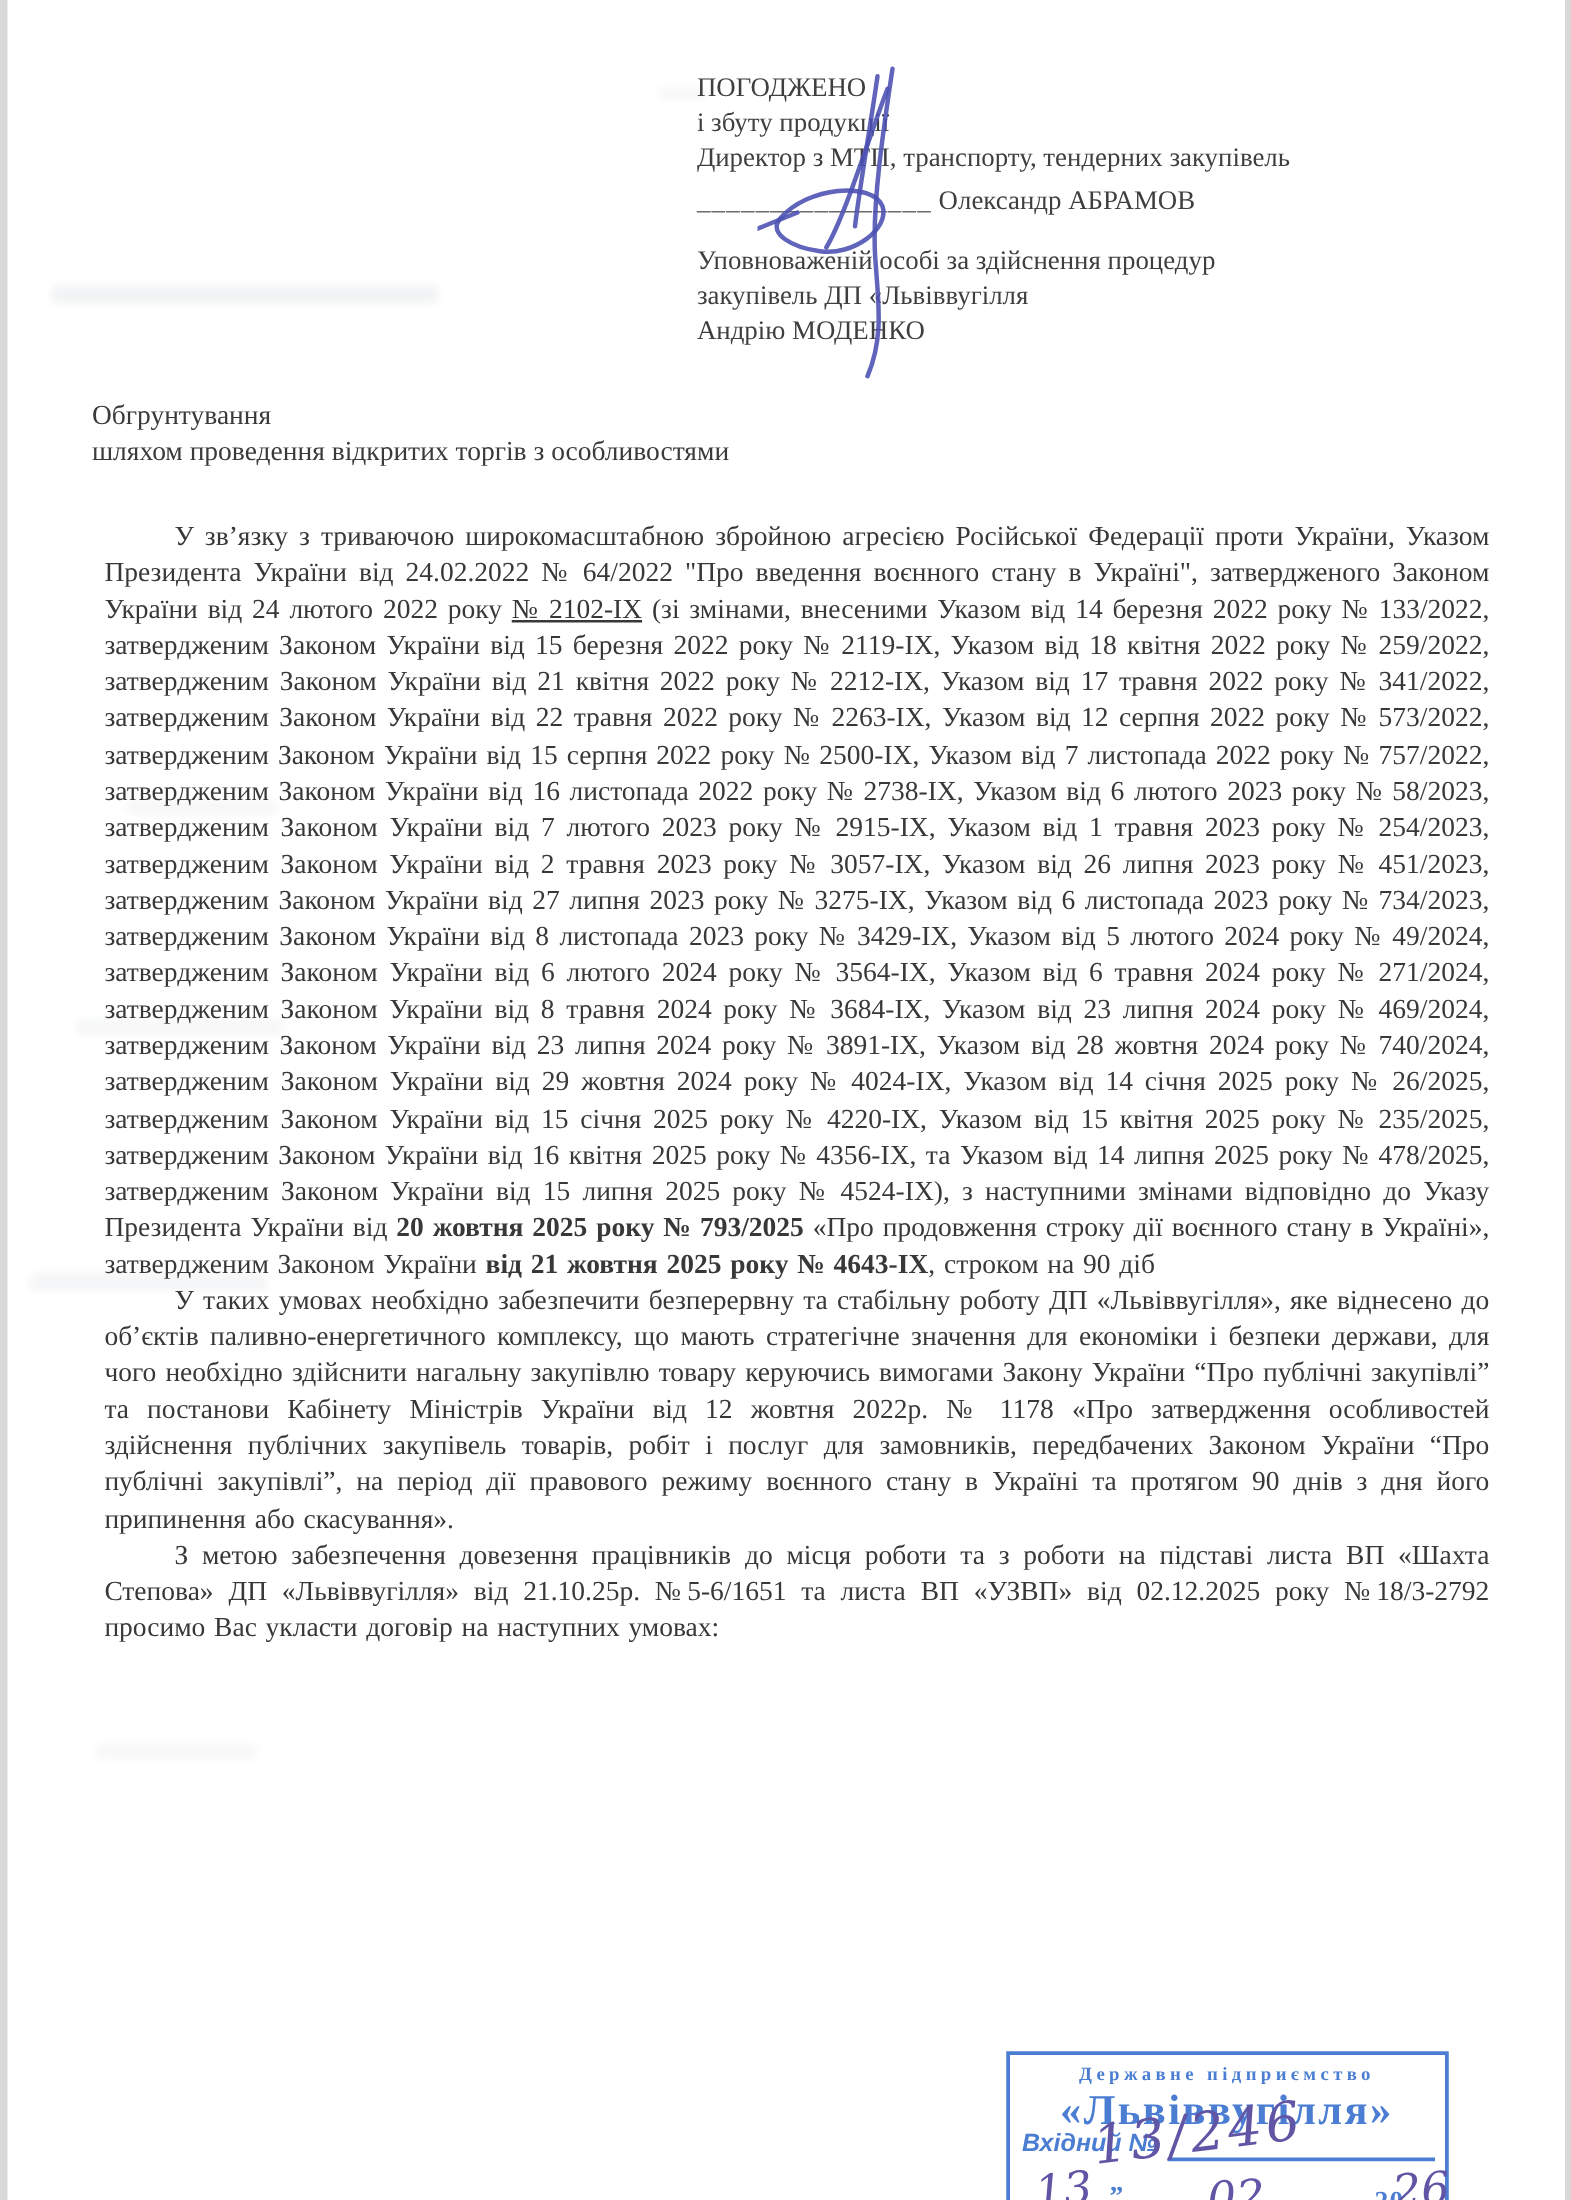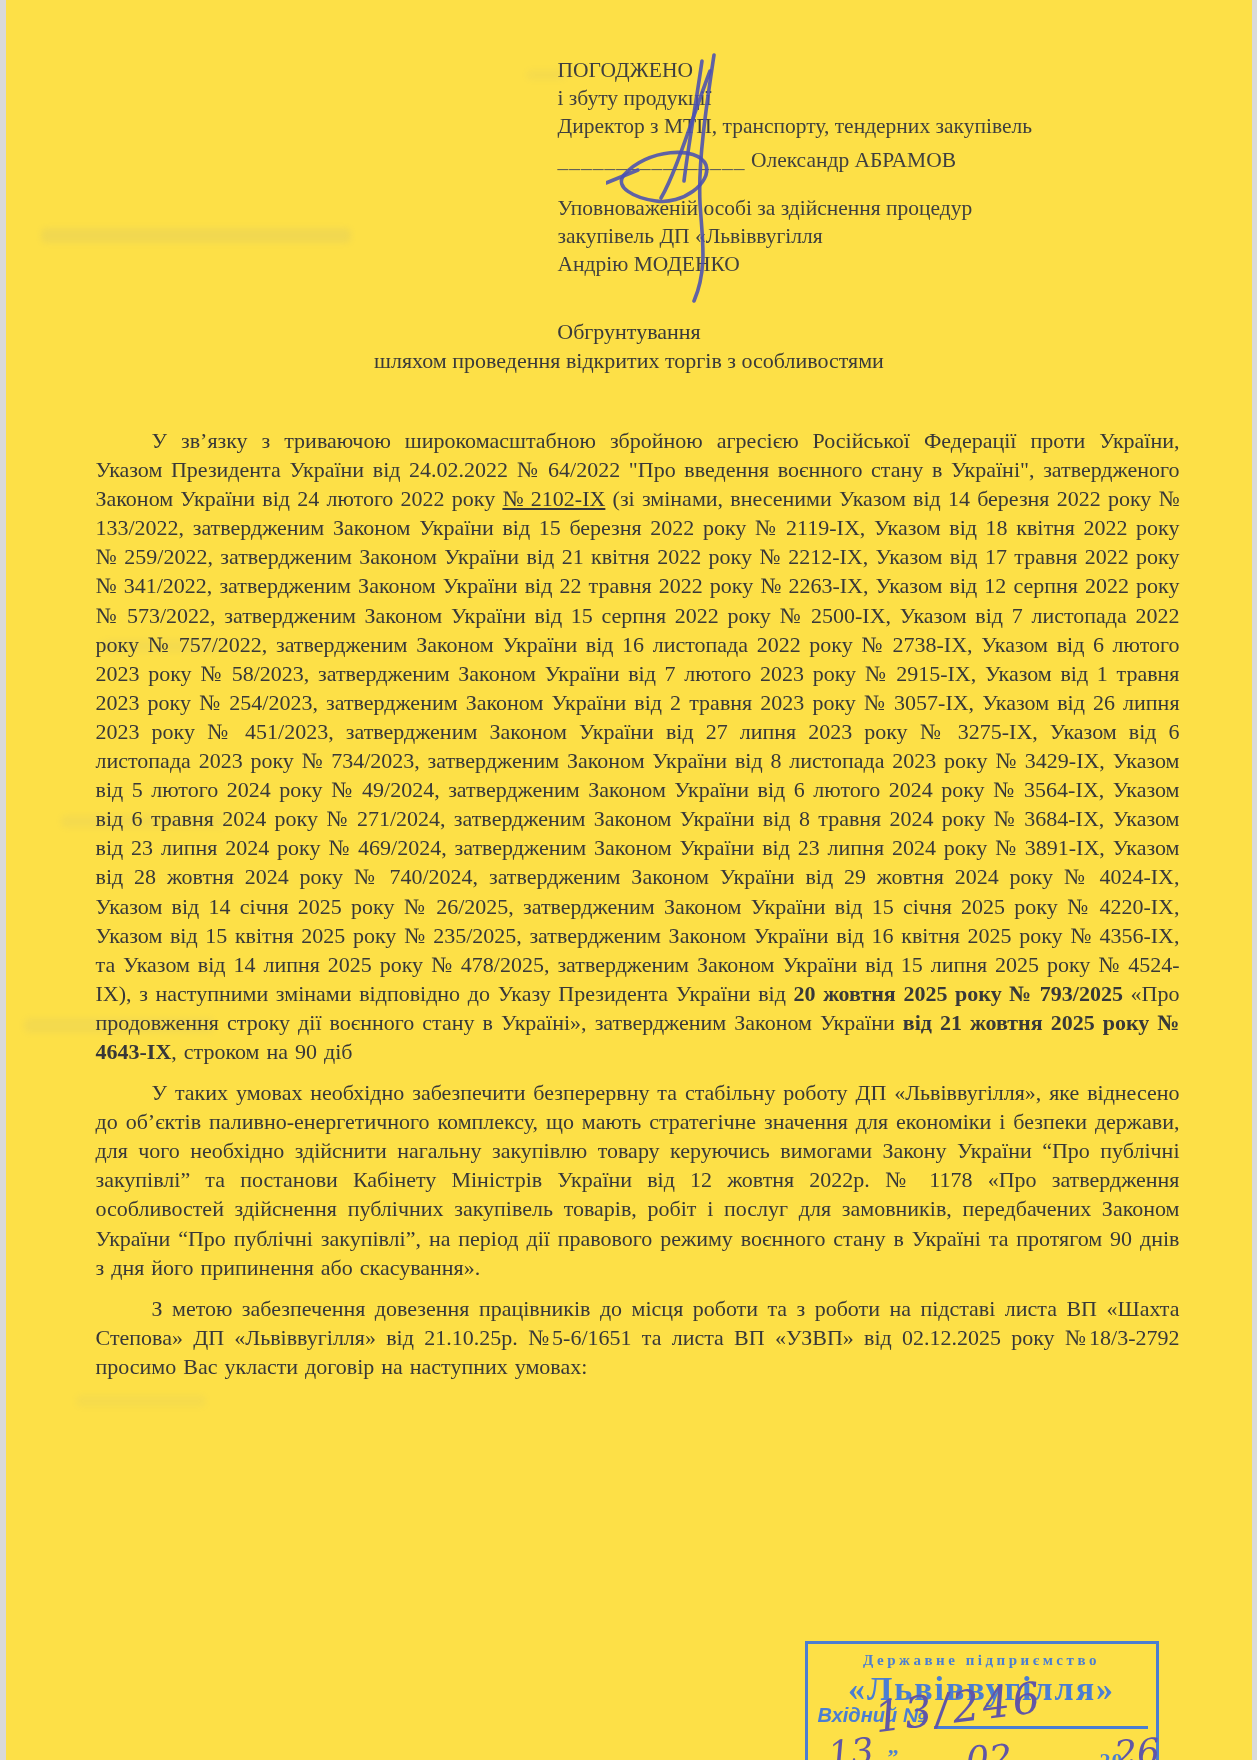--- a/index.html
+++ b/index.html
@@ -1,20 +1,20 @@
 <!DOCTYPE html>
 <html lang="uk"><head>
 <meta charset="utf-8">
 <style>
   html,body{margin:0;padding:0;background:#d9d9d9;}
   .page{
     position:relative;
     width:1246px;height:1760px;
     margin:0 auto;
-    background:#fde047;
+    background:#ffffff;
     overflow:hidden;
     font-family:"Liberation Serif", serif;
     color:#3a3a3a;
   }
 
   
   .artifact{position:absolute;background:#8a93a0;opacity:.10;filter:blur(3px);border-radius:5px;}
   .a1{left:35px;top:228px;width:310px;height:15px;}
   .a2{left:520px;top:70px;width:40px;height:10px;opacity:.06;}
   .a3{left:95px;top:640px;width:120px;height:12px;opacity:.07;}
@@ -29,31 +29,31 @@
   }
   .sig-row{margin:6px 0 20px 0;white-space:nowrap;}
   .sig-line{color:#5a5a5a;letter-spacing:1px;}
 
   
   .signature-svg{position:absolute;left:600px;top:52px;width:140px;height:252px;z-index:3;}
   .signature-svg path{fill:none;stroke:#4a50b2;stroke-width:3.6;stroke-linecap:round;opacity:.88;}
 
   
   .title-block{
-    position:absolute;left:56px;top:318px;width:1135px;
-    text-align:center;font-size:22px;line-height:28.5px;color:#3a3a3a;
+    position:absolute;left:68px;top:318px;width:1135px;
+    font-size:22px;line-height:28.5px;color:#3a3a3a;
   }
 
   
   .body-text{
     position:absolute;left:78px;top:414px;width:1108px;
     font-size:22px;line-height:29.1px;text-align:justify;
     word-spacing:1.5px;color:#383838;
   }
-  .body-text p{margin:12px;text-indent:56px;}
+  .body-text p{margin:0;text-indent:56px;}
   .u{text-decoration:underline;}
   .b{font-weight:bold;}
 
   
   .stamp{
     position:absolute;left:799px;top:1641px;width:348px;height:150px;
     border:3px solid #4b7ed2;z-index:4;color:#4b7ed2;
     background:rgba(255,255,255,0.0);
   }
   .stamp-l1{

